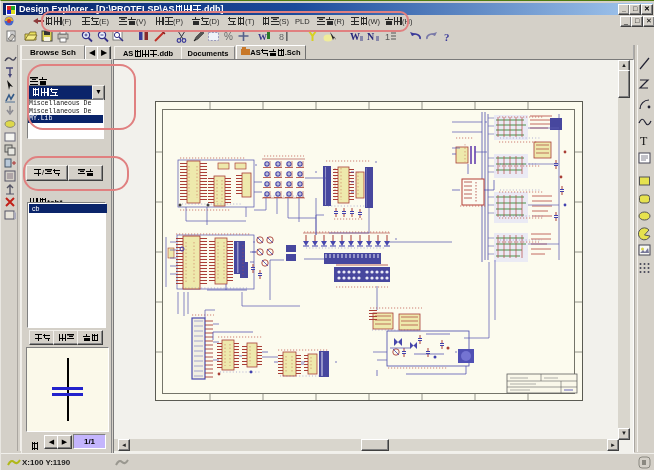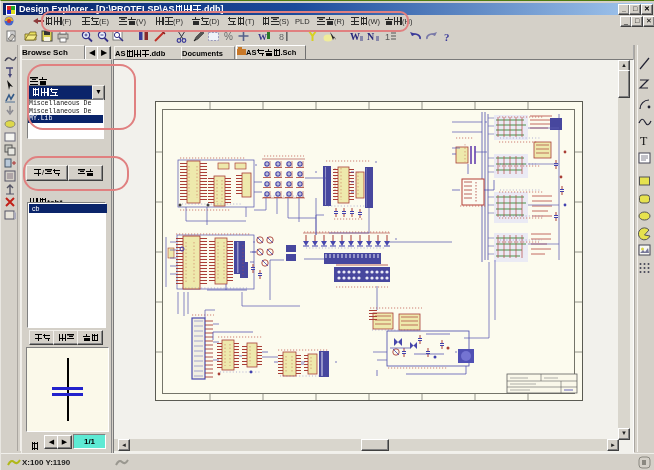--- a/index.html
+++ b/index.html
@@ -42,21 +42,21 @@
 
 #title{left:2px;top:2px;width:650px;height:12px;background:linear-gradient(90deg,#0a246a,#1b4a9b 45%,#a6caf0);color:#fff;font-weight:bold;font-size:9px;line-height:13px}
 .tbtn{position:absolute;width:10px;height:9px;background:#d4d0c8;border:1px solid;border-color:#fff #404040 #404040 #fff;box-shadow:inset -1px -1px 0 #808080;font-size:7px;line-height:7px;text-align:center;color:#000}
 #menu{left:2px;top:14px;width:650px;height:13px;font-size:7.5px;color:#2a2a2a}
 .mi{position:absolute;top:2px;white-space:nowrap}
 #tools{left:2px;top:27px;width:650px;height:17px}
 .ti{position:absolute;top:2px;width:14px;height:13px}
 
 .oval{position:absolute;border:2px solid #e08080;border-radius:12px;z-index:60}
 
-.tab{position:absolute;background:#d4d0c8;border:1px solid;border-color:#f4f2ee #828282 #d4d0c8 #f4f2ee;border-bottom:none;font-weight:bold;font-size:7.5px;color:#000;text-align:left}
+.tab{position:absolute;background:#d4d0c8;border:1px solid;border-color:#f4f2ee #828282 #d4d0c8 #f4f2ee;border-bottom:none;font-weight:bold;font-size:7.5px;color:#000;text-align:center}
 .arrbtn{position:absolute;width:12px;height:13px;background:#d4d0c8;border:1px solid;border-color:#fff #404040 #404040 #fff;box-shadow:inset -1px -1px 0 #808080;text-align:center;font-size:8px;line-height:12px}
 
 #ltools{left:0;top:44px;width:19px;height:407px}
 .li{position:absolute;left:3px;width:13px;height:12px}
 
 #rtools{left:632px;top:44px;width:22px;height:407px;border-left:1px solid #aaa}
 .ri{position:absolute;left:4px;width:14px;height:15px}
 
 #panel{left:20px;top:58px;width:89px;height:393px;background:#d4d0c8;border:1px solid;border-color:#f0eee9 #888 #888 #f0eee9}
 .sunken{position:absolute;border:1px solid;border-color:#808080 #fff #fff #808080;background:#fff}
@@ -687,21 +687,21 @@
    <div class="sunken" style="left:4px;top:287px;width:81px;height:83px;background:#fbf9ea">
      <svg width="81" height="83">
        <rect x="40" y="10" width="2" height="63" fill="#000"></rect>
        <rect x="25" y="39" width="31" height="3" fill="#2222cc"></rect>
        <rect x="25" y="45" width="31" height="3" fill="#2222cc"></rect>
      </svg>
    </div>
    <span class="abs" style="left:8px;top:375px"><span class="cj c2"></span></span>
    <div class="arrbtn" style="left:22px;top:375px;width:13px;height:12px;line-height:11px;font-size:7px">◀</div>
    <div class="arrbtn" style="left:35px;top:375px;width:13px;height:12px;line-height:11px;font-size:7px">▶</div>
-   <div class="sunken" style="left:51px;top:374px;width:31px;height:13px;background:#5eead4;font-size:8px;font-weight:bold;text-align:center;line-height:13px">1/1</div>
+   <div class="sunken" style="left:51px;top:374px;width:31px;height:13px;background:#c4b5fd;font-size:8px;font-weight:bold;text-align:center;line-height:13px">1/1</div>
  </div>
 
  <div id="status" class="abs">
    <svg class="abs" style="left:6px;top:4px" width="14" height="9">
         <path d="M1 7 Q4 1 7 4 T13 2" stroke="#b0b818" stroke-width="2" fill="none"></path>
       </svg>
    <span class="abs" style="left:21px;top:4px">X:100 Y:1190</span>
    <svg class="abs" style="left:114px;top:4px" width="14" height="9">
         <path d="M1 7 Q4 1 7 4 T13 2" stroke="#9a9890" stroke-width="2" fill="none"></path>
       </svg>

